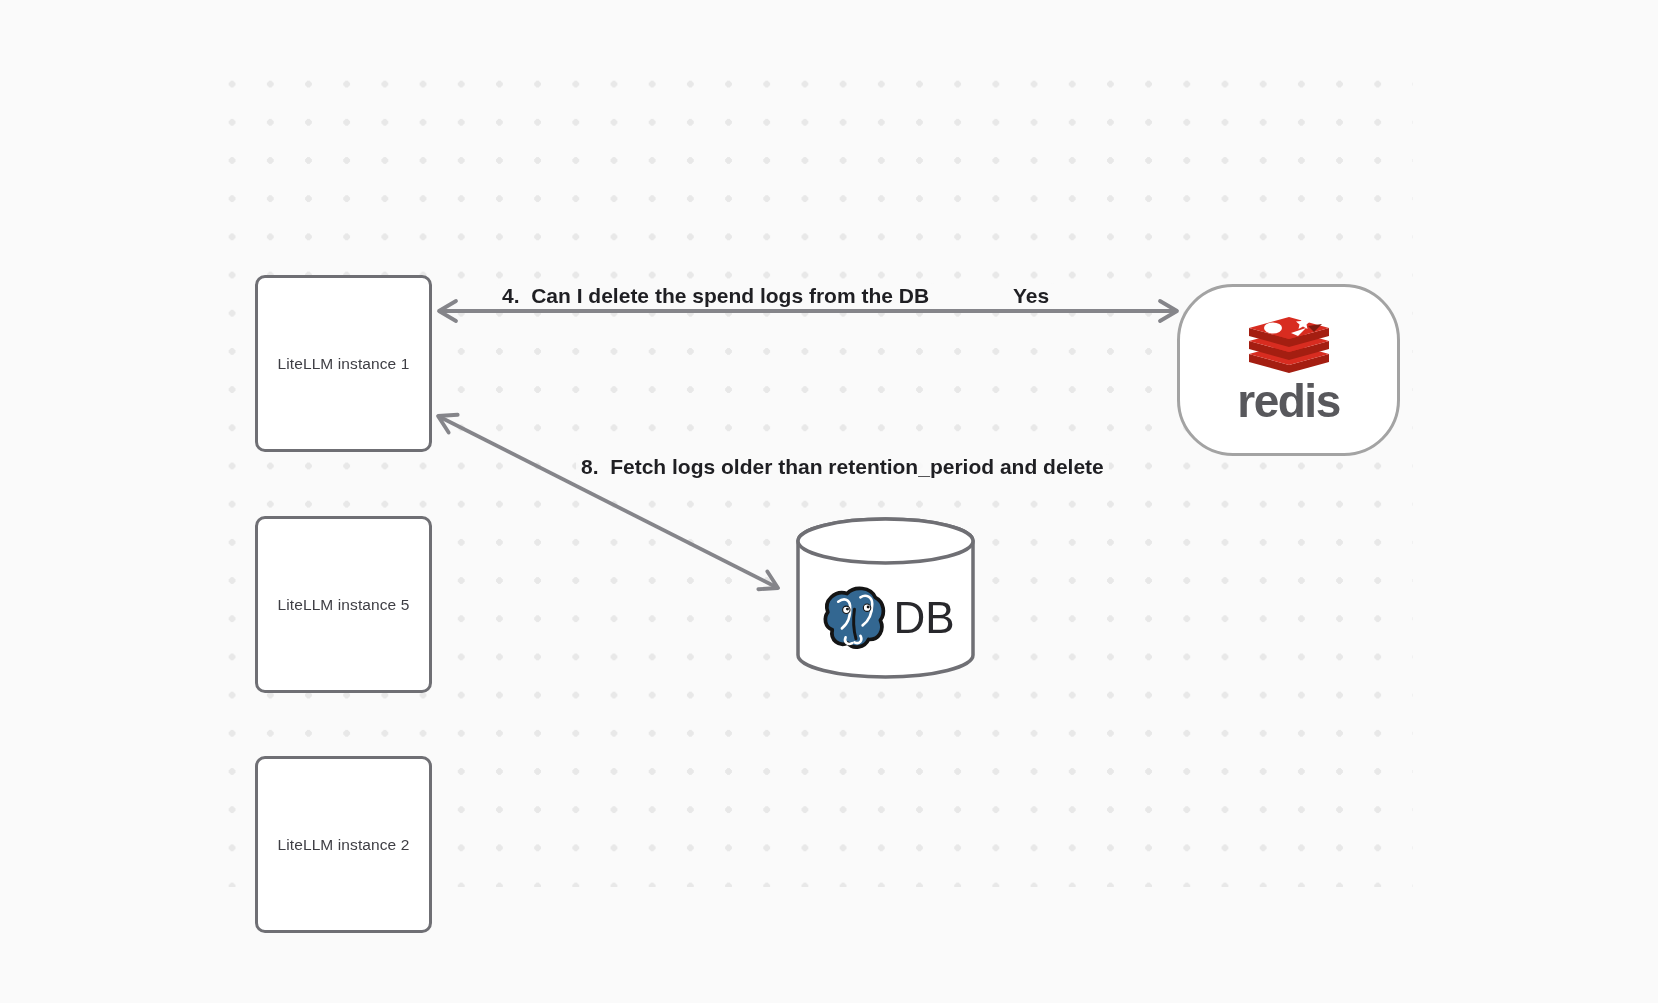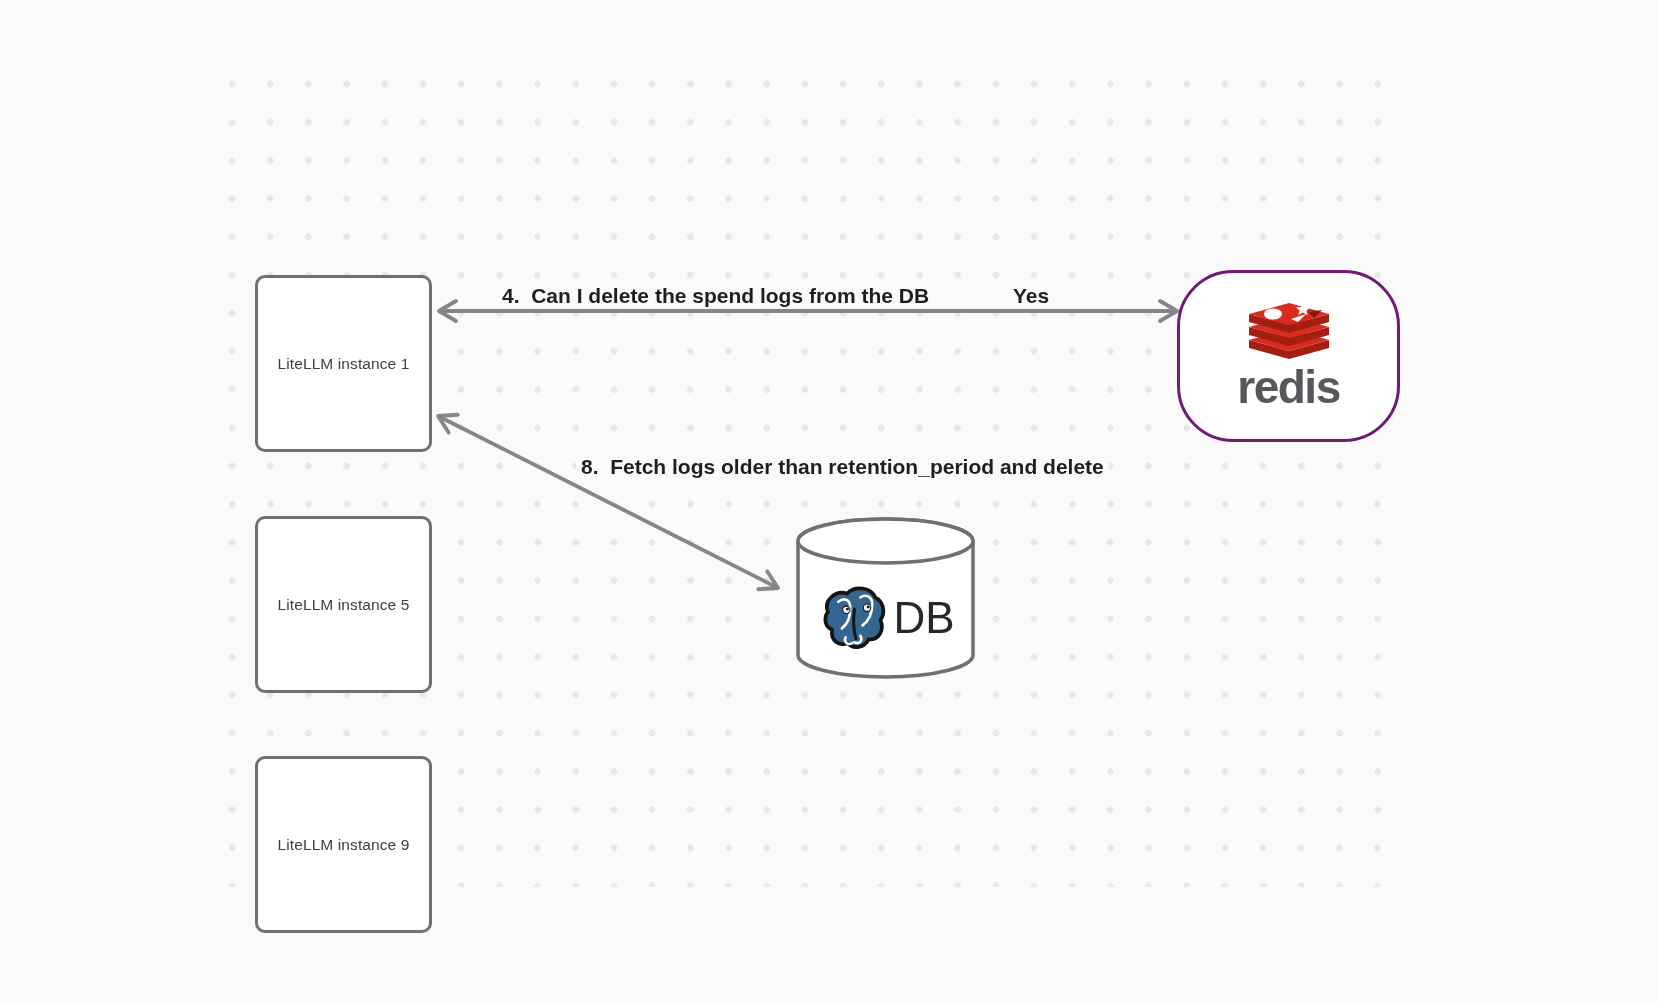--- a/index.html
+++ b/index.html
@@ -46,25 +46,25 @@
   }
   .node .node-label {
     font-size: 15.5px;
     color: #3e3e44;
     letter-spacing: 0.1px;
   }
   .redis-node {
     position: absolute;
     box-sizing: border-box;
     left: 1177px;
-    top: 270px;
+    top: 284px;
     width: 223px;
     height: 172px;
     background: #ffffff;
-    border: 3px solid #701a75;
+    border: 3px solid #a3a3a3;
     border-radius: 56px;
     display: flex;
     flex-direction: column;
     align-items: center;
     justify-content: center;
   }
   .redis-wordmark {
     font-size: 46px;
     font-weight: 700;
     color: #58585c;
@@ -128,21 +128,21 @@
     </g>
   </svg>
 
   <div class="node" style="top:275px">
     <span class="node-label">LiteLLM instance 1</span>
   </div>
   <div class="node" style="top:516px">
     <span class="node-label">LiteLLM instance 5</span>
   </div>
   <div class="node" style="top:756px">
-    <span class="node-label">LiteLLM instance 9</span>
+    <span class="node-label">LiteLLM instance 2</span>
   </div>
 
   <div class="redis-node">
     <svg width="84" height="60" viewBox="0 0 84 60" xmlns="http://www.w3.org/2000/svg">
 
       <path d="M 2 37 L 2 45 L 42 56 L 82 45 L 82 37 L 42 48 Z" fill="#a41e11"></path>
       <path d="M 2 37 L 42 26 L 82 37 L 42 48 Z" fill="#d82c20"></path>
 
       <path d="M 2 24 L 2 32 L 42 43 L 82 32 L 82 24 L 42 35 Z" fill="#a41e11"></path>
       <path d="M 2 24 L 42 13 L 82 24 L 42 35 Z" fill="#d82c20"></path>

